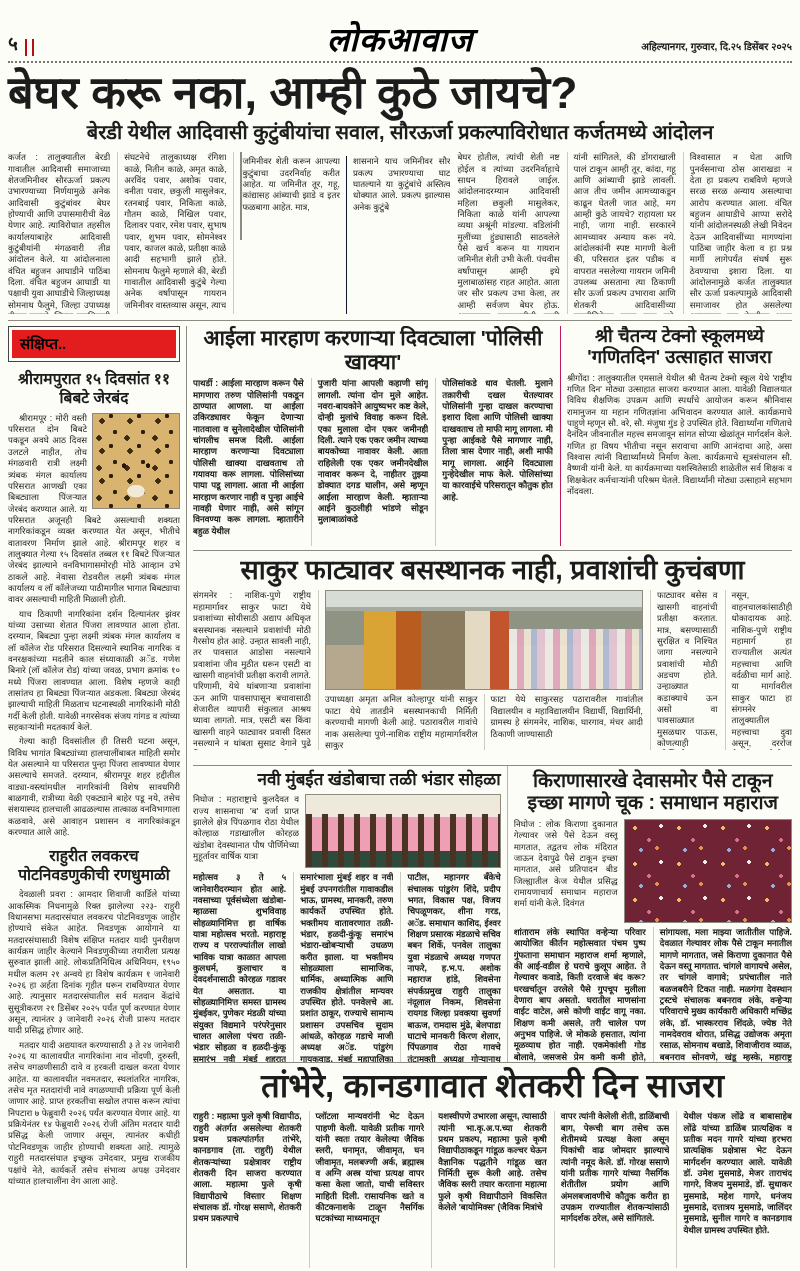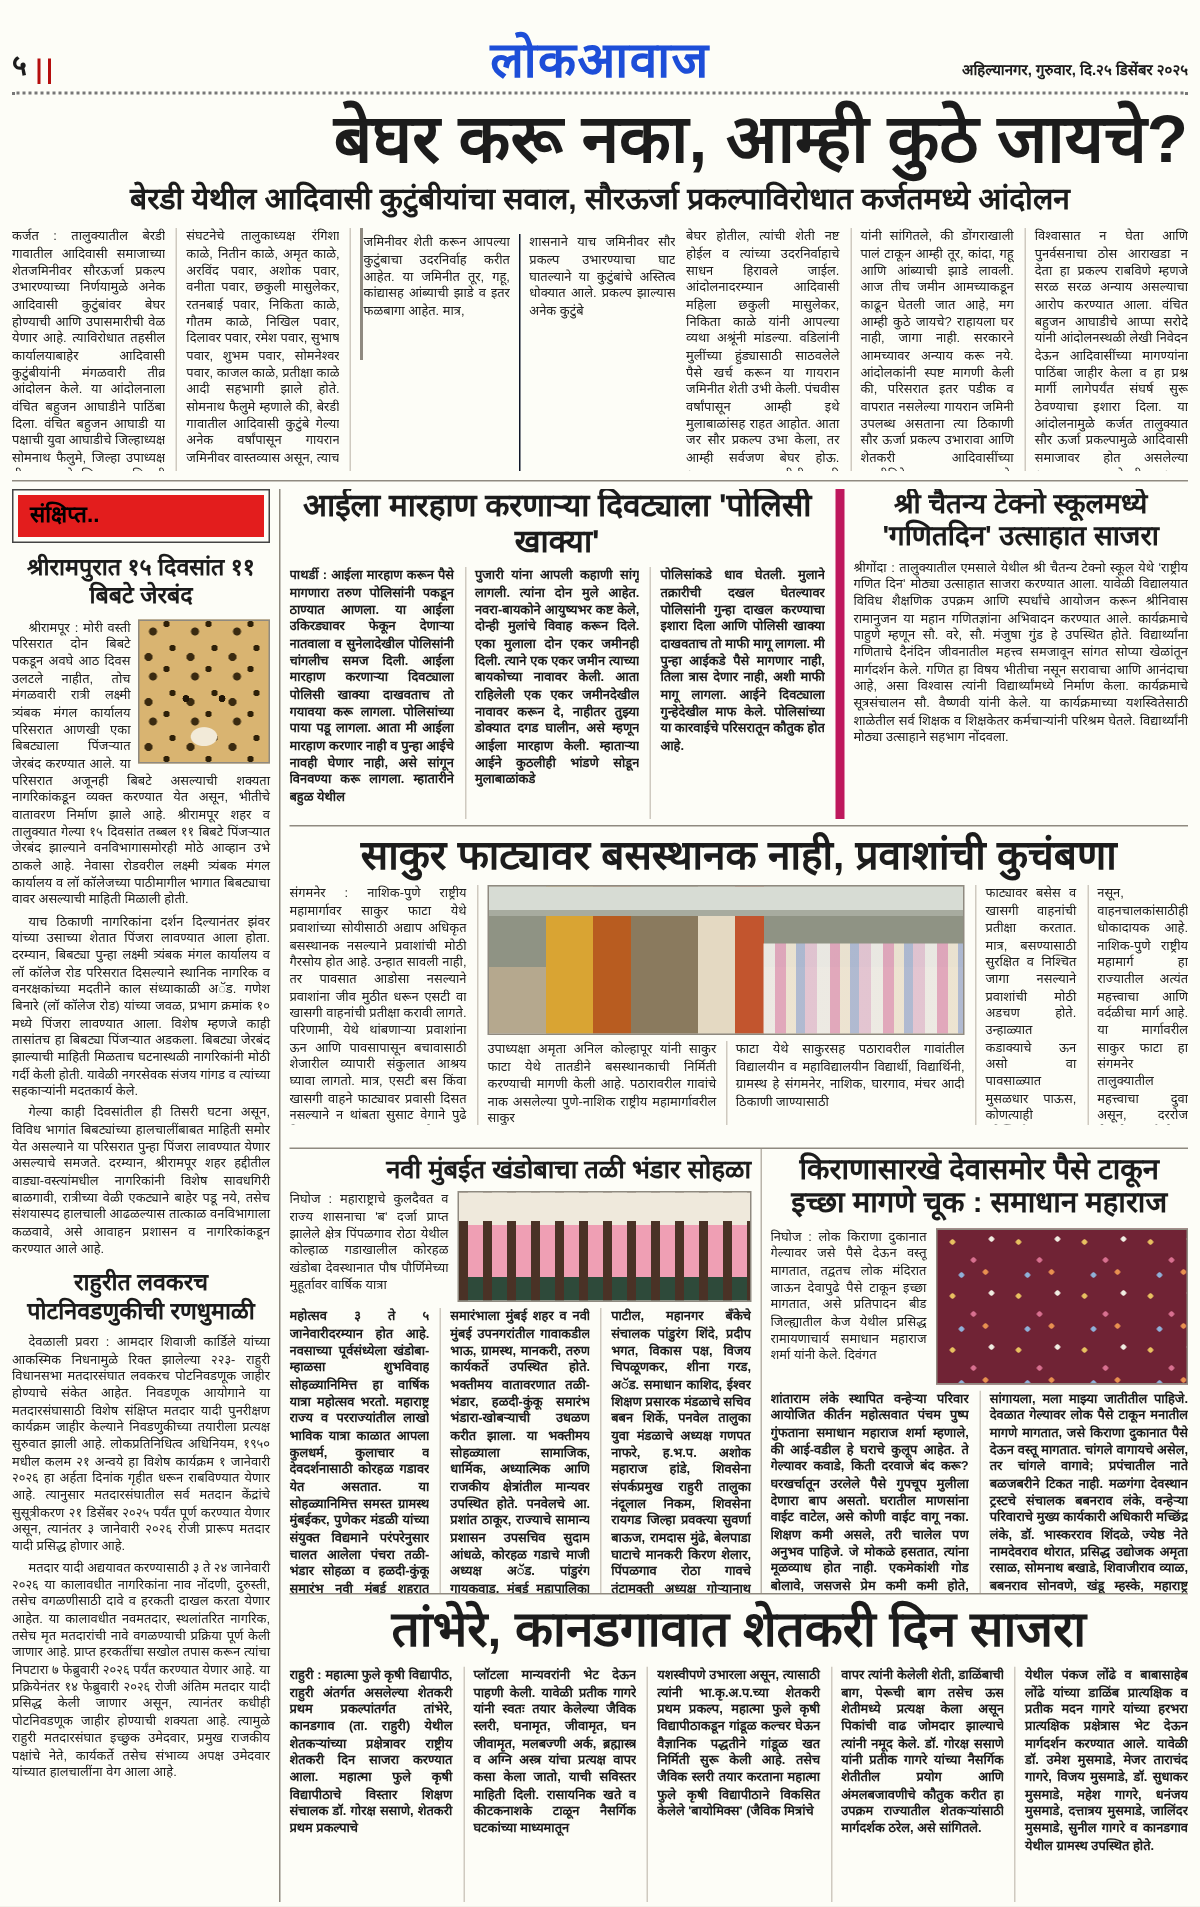--- a/index.html
+++ b/index.html
@@ -5,25 +5,25 @@
   html,body{margin:0;padding:0;background:#e9e7e0;}
   .page{width:800px;height:1271px;margin:0 auto;background:#fdfdf7;color:#1c1c1c;
         font-family:"Liberation Sans","DejaVu Sans",sans-serif;box-sizing:border-box;
         padding:22px 8px 8px 8px;overflow:hidden;position:relative;}
   
   .hdr{display:flex;align-items:flex-end;height:34px;position:relative;}
   .pagenum{font-size:19px;font-weight:bold;}
   .redbars{display:inline-block;width:5px;height:17px;border-left:2px solid #b50e0e;
            border-right:2px solid #b50e0e;margin-left:7px;vertical-align:-3px;}
   .masthead{position:absolute;left:50%;transform:translateX(-50%);bottom:0;
-            color:#1d4ed8;font-size:33px;font-weight:bold;letter-spacing:1px;line-height:1;}
+            color:#000000;font-size:33px;font-weight:bold;letter-spacing:1px;line-height:1;font-style:italic;}
   .dateline{margin-left:auto;font-size:10px;font-weight:bold;padding-bottom:3px;}
   .dotrule{border-bottom:2px dotted #777;margin-top:5px;}
   
-  .main-head{font-size:45px;font-weight:800;text-align:right;margin:6px 0 2px;line-height:1.05;}
+  .main-head{font-size:45px;font-weight:800;text-align:left;margin:6px 0 2px;line-height:1.05;}
   .sub-head{font-size:20px;font-weight:bold;text-align:center;margin:2px 0 7px;}
   
   .bt{font-size:8.6px;line-height:1.32;text-align:justify;}
   .bt p{margin:0 0 3px;text-indent:11px;}
   
   .lead{display:flex;gap:7px;height:162px;overflow:hidden;}
   .lead .col{flex:1;overflow:hidden;}
   .lead .col+.col,.lead .photocol{border-left:1px solid #cfcac0;padding-left:6px;}
   .photocol{flex:0 0 210px;display:flex;flex-direction:row;}
   .subcols{display:flex;gap:6px;flex:1;overflow:hidden;margin-top:4px;}
@@ -76,21 +76,21 @@
     background-size:44px 36px;}
   
   .mainrow{display:flex;margin-top:6px;border-top:1px solid #8f8a80;padding-top:5px;height:942px;overflow:hidden;}
   .sidebar{flex:0 0 172px;border-right:1px solid #8f8a80;padding-right:6px;overflow:hidden;}
   .shorts-box{border:1px solid #444;padding:3px;margin-bottom:5px;}
   .shorts-title{background:#e31d1d;color:#000000;font-weight:bold;font-size:15px;padding:4px 8px;}
   .side-head{font-size:15.5px;font-weight:bold;text-align:center;line-height:1.25;margin:7px 0 5px;}
   .content{flex:1;padding-left:6px;display:flex;flex-direction:column;overflow:hidden;}
   
   .band1{display:flex;height:220px;overflow:hidden;border-bottom:1px solid #8f8a80;padding-bottom:4px;}
-  .police{flex:1.6;padding-right:7px;border-right:6px solid #be185d;overflow:hidden;}
+  .police{flex:1.6;padding-right:7px;border-right:1px solid #be185d;overflow:hidden;}
   .art-head-m{font-size:21px;font-weight:bold;text-align:center;margin:0 0 5px;line-height:1.12;}
   .cols{display:flex;gap:7px;overflow:hidden;font-weight:bold;}
   .cols>div{flex:1;overflow:hidden;}
   .cols>div+div{border-left:1px solid #cfcac0;padding-left:6px;}
   .school{flex:1;padding-left:6px;overflow:hidden;}
   .school .art-head-m{font-size:18.5px;}
   .sakur{border-bottom:1px solid #8f8a80;height:210px;padding-top:4px;overflow:hidden;}
   .sakur .art-head-m{font-size:27px;margin-bottom:5px;}
   .sakur-row{display:flex;gap:7px;height:160px;overflow:hidden;}
   .sakur-c1{flex:0 0 118px;overflow:hidden;}

